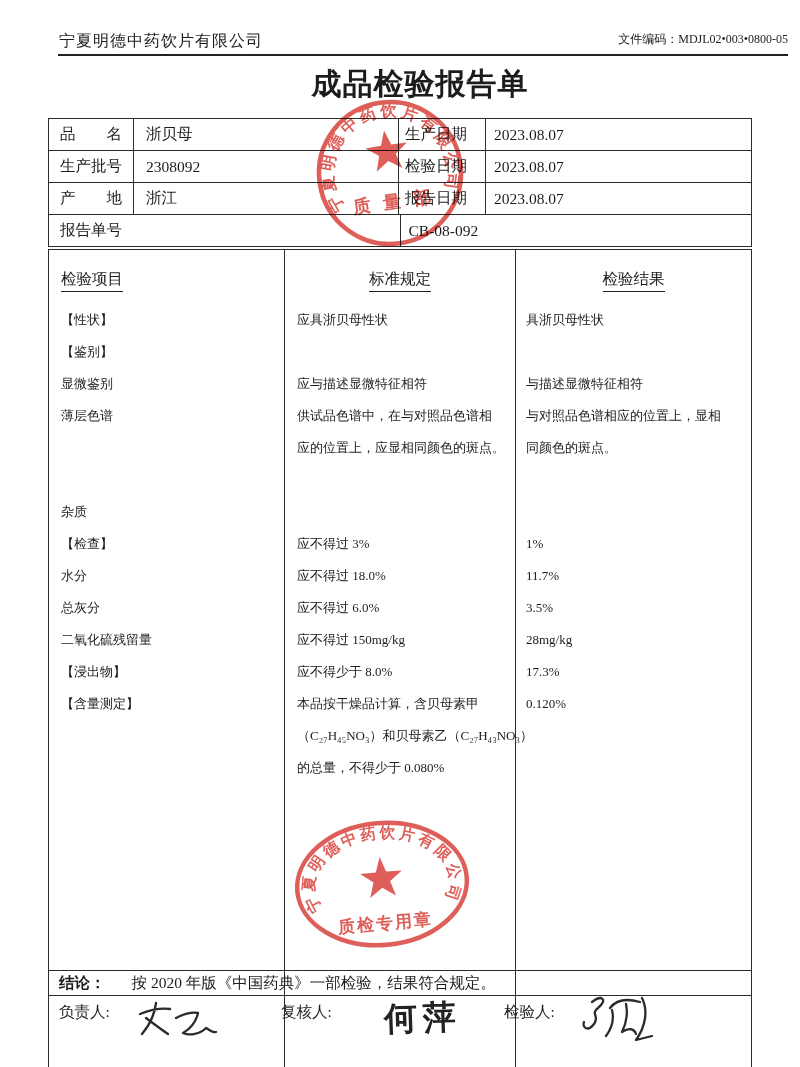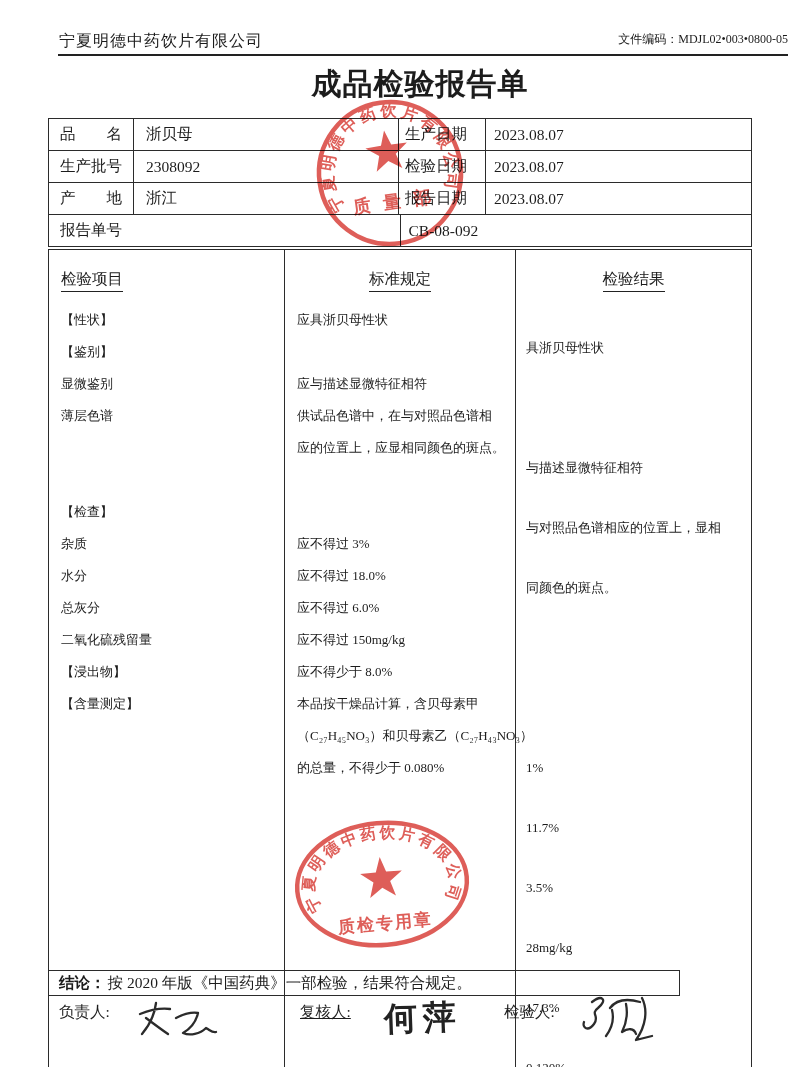--- a/index.html
+++ b/index.html
@@ -28,25 +28,25 @@
               border:1.5px solid #2b2b2b;box-sizing:border-box;display:flex;}
   .mcol{box-sizing:border-box;}
   .mcol1{width:236px;border-right:1.5px solid #2b2b2b;}
   .mcol2{width:231px;border-right:1.5px solid #2b2b2b;}
   .mcol3{flex:1;}
   .mhead{height:54px;display:flex;align-items:center;box-sizing:border-box;font-size:15.5px;padding-top:6px;}
   .mcol1 .mhead{padding-left:12px;}
   .mhead.center{justify-content:center;}
   .mhead span{border-bottom:1.2px solid #222;padding-bottom:1px;}
   .tline{height:32px;line-height:32px;white-space:nowrap;font-size:13px;padding-left:12px;}
-  .mcol3 .tline{padding-left:10px;margin-top:28px;}
-  
-  .conclusion{position:absolute;left:48px;top:970px;width:632px;height:26px;
+  .mcol3 .tline{padding-left:10px;}
+  
+  .conclusion{position:absolute;left:48px;top:970px;width:704px;height:26px;
               border:1.5px solid #2b2b2b;box-sizing:border-box;display:flex;align-items:center;
-              padding-left:10px;font-size:15.5px;white-space:nowrap;}
+              padding-left:10px;font-size:15.5px;white-space:nowrap;gap:24px;}
   .conclusion .clabel{font-weight:bold;margin-right:2px;}
   
   .sig-label{position:absolute;top:1002px;font-size:15.5px;}
   .sig-svg{position:absolute;}
   .sig-svg path{fill:none;stroke:#2b2b2b;stroke-width:2.3;stroke-linecap:round;stroke-linejoin:round;}
   .sig-name{position:absolute;left:384px;top:996px;font-size:33px;font-weight:bold;
             transform:rotate(-2deg);letter-spacing:6px;color:#222;}
   
   .stamp{position:absolute;mix-blend-mode:multiply;opacity:.85;}
   .stamp .ring{fill:none;stroke:#d8423b;}
@@ -93,22 +93,22 @@
       <div class="mhead">
         <span>检验项目</span>
       </div>
       <div>
           <div class="tline">【性状】</div>
           <div class="tline">【鉴别】</div>
           <div class="tline">显微鉴别</div>
           <div class="tline">薄层色谱</div>
           <div class="tline"></div>
           <div class="tline"></div>
+          <div class="tline">杂质</div>
           <div class="tline">【检查】</div>
-          <div class="tline">杂质</div>
           <div class="tline">水分</div>
           <div class="tline">总灰分</div>
           <div class="tline">二氧化硫残留量</div>
           <div class="tline">【浸出物】</div>
           <div class="tline">【含量测定】</div>
         </div>
     </div>
     <div class="mcol mcol2">
       <div class="mhead center">
         <span>标准规定</span>
@@ -152,21 +152,21 @@
         </div>
     </div>
   </div>
 
   <div class="conclusion">
     <span class="clabel">结论：</span>
     <span>按 2020 年版《中国药典》一部检验，结果符合规定。</span>
   </div>
 
   <div class="sig-label" style="left:59px;">负责人:</div>
-  <div class="sig-label" style="left:300px;text-decoration:underline;">复核人:</div>
+  <div class="sig-label" style="left:281px;">复核人:</div>
   <div class="sig-label" style="left:504px;">检验人:</div>
 
   <svg class="sig-svg" style="left:132px;top:1000px;" width="92" height="46" viewBox="0 0 92 46">
     <path d="M8,14 C18,10 30,8 38,9 M24,3 C23,12 20,22 10,34 M14,18 C22,24 30,30 36,34"></path>
     <path d="M44,18 C52,14 60,12 66,13 C64,22 58,29 51,33 C58,36 68,34 74,28 C78,30 80,33 84,32"></path>
   </svg>
   <div class="sig-name">何萍</div>
   <svg class="sig-svg" style="left:578px;top:992px;" width="98" height="56" viewBox="0 0 98 56">
     <path d="M14,10 C24,2 30,8 20,16 C12,22 22,24 16,32 C10,40 4,36 6,30"></path>
     <path d="M32,16 C38,8 48,6 62,10 M34,18 C36,26 34,36 28,44 M48,12 C50,22 48,32 44,40 C50,36 56,36 58,42 M64,6 C70,18 68,34 58,48 L74,44"></path>

